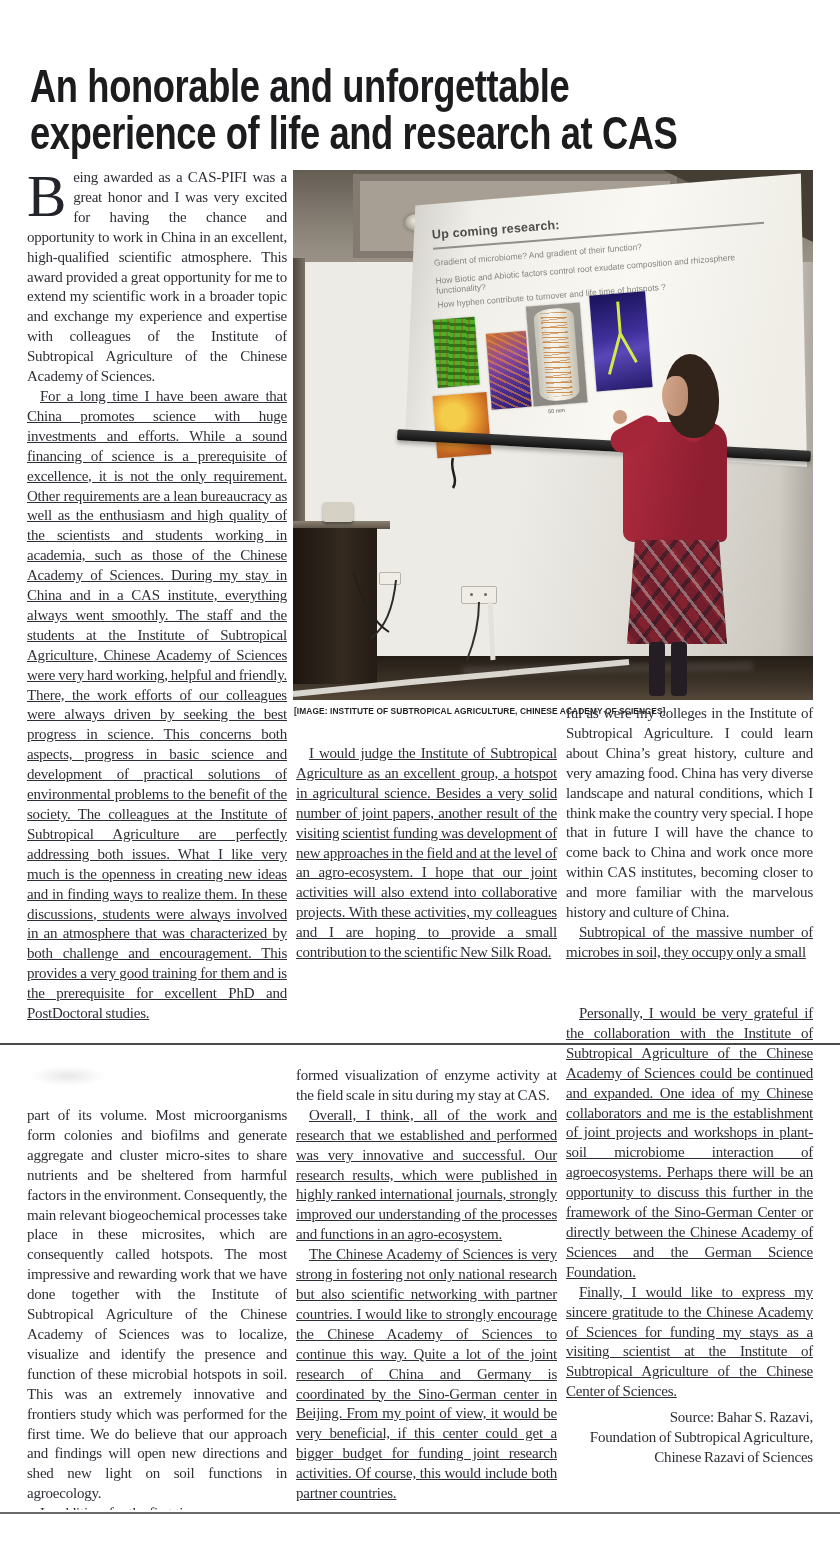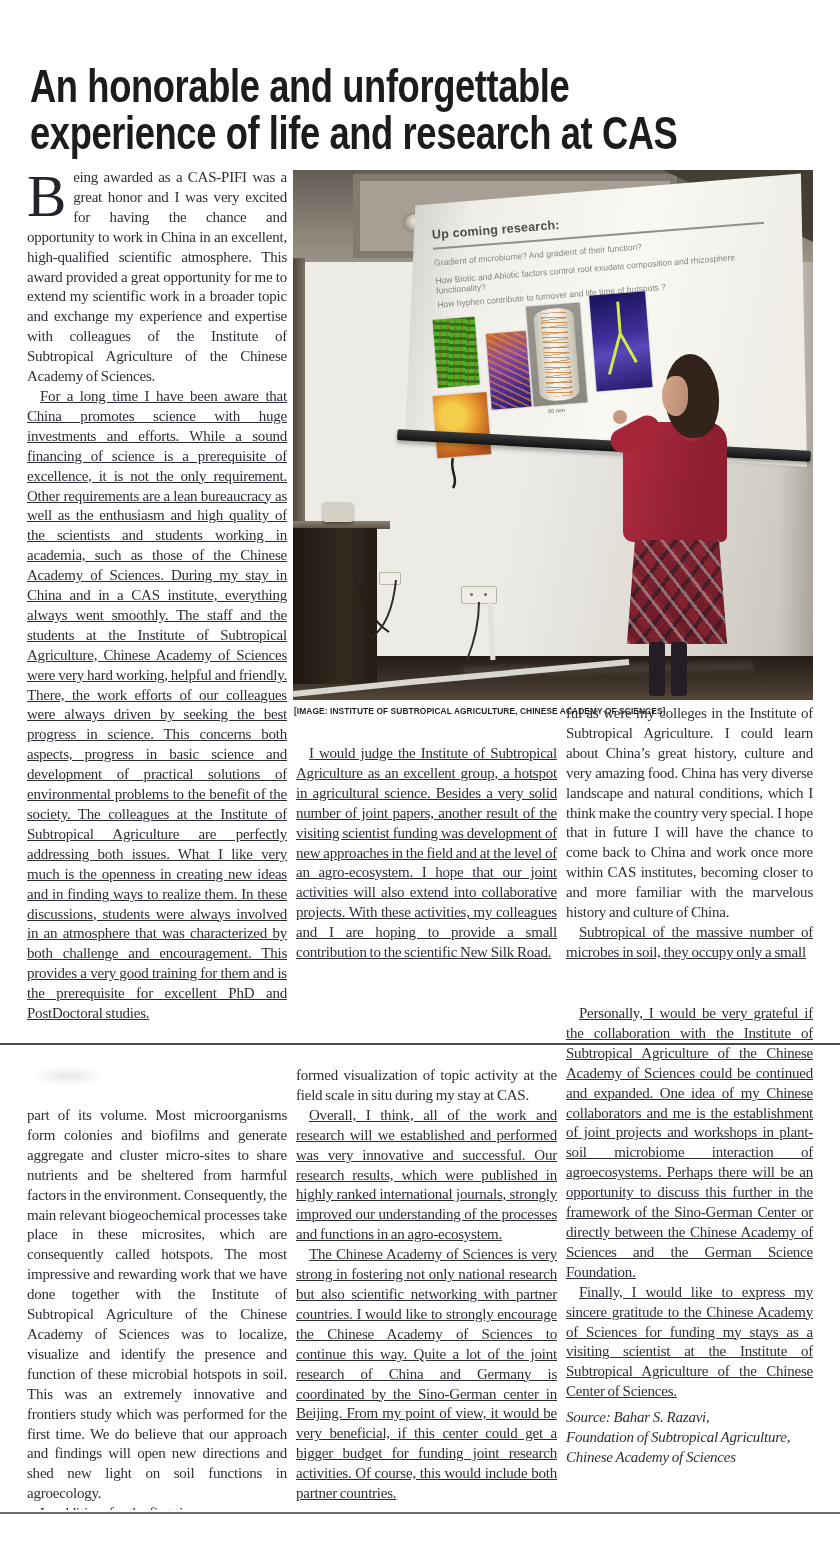--- a/index.html
+++ b/index.html
@@ -17,21 +17,21 @@
        letter-spacing:-0.22px;word-spacing:-0.6px;}
   .col p{margin:0;}
   .ind{text-indent:13px;text-decoration:underline;}
   .dropcap{float:left;font-size:59px;line-height:46px;padding:5px 7px 0 0;color:#24242c;}
   #s1c1{left:27px;top:168px;width:260px;max-height:872px;overflow:hidden;}
   #s1c2{left:296px;top:744px;width:261px;}
   #s1c3{left:566px;top:704px;width:247px;}
   #s2c1{left:27px;top:1106px;width:260px;max-height:404px;overflow:hidden;}
   #s2c2{left:296px;top:1066px;width:261px;}
   #s2c3{left:566px;top:1004px;width:247px;}
-  .source{margin-top:6px;text-align:left;font-style:italic;}
+  .source{margin-top:6px;text-align:right;}
   .source div{line-height:19.9px;}
 
   .divider{position:absolute;left:0;top:1043px;width:840px;height:2px;background:#4a4a4a;}
   .bottom-rule{position:absolute;left:0;top:1512px;width:840px;height:2px;background:#6a6a6a;}
   .print-artifact{position:absolute;left:30px;top:1066px;width:76px;height:20px;border-radius:50%;
     background:radial-gradient(ellipse at center,rgba(110,110,110,.16),transparent 70%);filter:blur(1px);}
 
   
   .photo{position:absolute;left:293px;top:170px;width:520px;height:530px;overflow:hidden;background:#e5e3de;}
   .photo *{position:absolute;}
@@ -204,29 +204,29 @@
 
   <div class="divider"></div>
   <div class="print-artifact"></div>
 
   <div class="col" id="s2c1">
     <p class="para">part of its volume. Most microorganisms form colonies and biofilms and generate aggregate and cluster micro-sites to share nutrients and be sheltered from harmful factors in the environment. Consequently, the main relevant biogeochemical processes take place in these microsites, which are consequently called hotspots. The most impressive and rewarding work that we have done together with the Institute of Subtropical Agriculture of the Chinese Academy of Sciences was to localize, visualize and identify the presence and function of these microbial hotspots in soil. This was an extremely innovative and frontiers study which was performed for the first time. We do believe that our approach and findings will open new directions and shed new light on soil functions in agroecology.</p>
     <p class="para ind">In addition, for the first time, we per-</p>
   </div>
 
   <div class="col" id="s2c2">
-    <p class="para">formed visualization of topic activity at the field scale in situ during my stay at CAS.</p>
-    <p class="para ind">Overall, I think, all of the work and research will we established and performed was very innovative and successful. Our research results, which were published in highly ranked international journals, strongly improved our understanding of the processes and functions in an agro-ecosystem.</p>
+    <p class="para">formed visualization of enzyme activity at the field scale in situ during my stay at CAS.</p>
+    <p class="para ind">Overall, I think, all of the work and research that we established and performed was very innovative and successful. Our research results, which were published in highly ranked international journals, strongly improved our understanding of the processes and functions in an agro-ecosystem.</p>
     <p class="para ind">The Chinese Academy of Sciences is very strong in fostering not only national research but also scientific networking with partner countries. I would like to strongly encourage the Chinese Academy of Sciences to continue this way. Quite a lot of the joint research of China and Germany is coordinated by the Sino-German center in Beijing. From my point of view, it would be very beneficial, if this center could get a bigger budget for funding joint research activities. Of course, this would include both partner countries.</p>
   </div>
 
   <div class="col" id="s2c3">
     <p class="para ind">Personally, I would be very grateful if the collaboration with the Institute of Subtropical Agriculture of the Chinese Academy of Sciences could be continued and expanded. One idea of my Chinese collaborators and me is the establishment of joint projects and workshops in plant-soil microbiome interaction of agroecosystems. Perhaps there will be an opportunity to discuss this further in the framework of the Sino-German Center or directly between the Chinese Academy of Sciences and the German Science Foundation.</p>
     <p class="para ind">Finally, I would like to express my sincere gratitude to the Chinese Academy of Sciences for funding my stays as a visiting scientist at the Institute of Subtropical Agriculture of the Chinese Center of Sciences.</p>
     <div class="source">
       <div>Source: Bahar S. Razavi,</div>
       <div>Foundation of Subtropical Agriculture,</div>
-      <div>Chinese Academy of Sciences</div>
+      <div>Chinese Razavi of Sciences</div>
     </div>
   </div>
 
   <div class="bottom-rule"></div>
 </div>
 
 </body></html>

